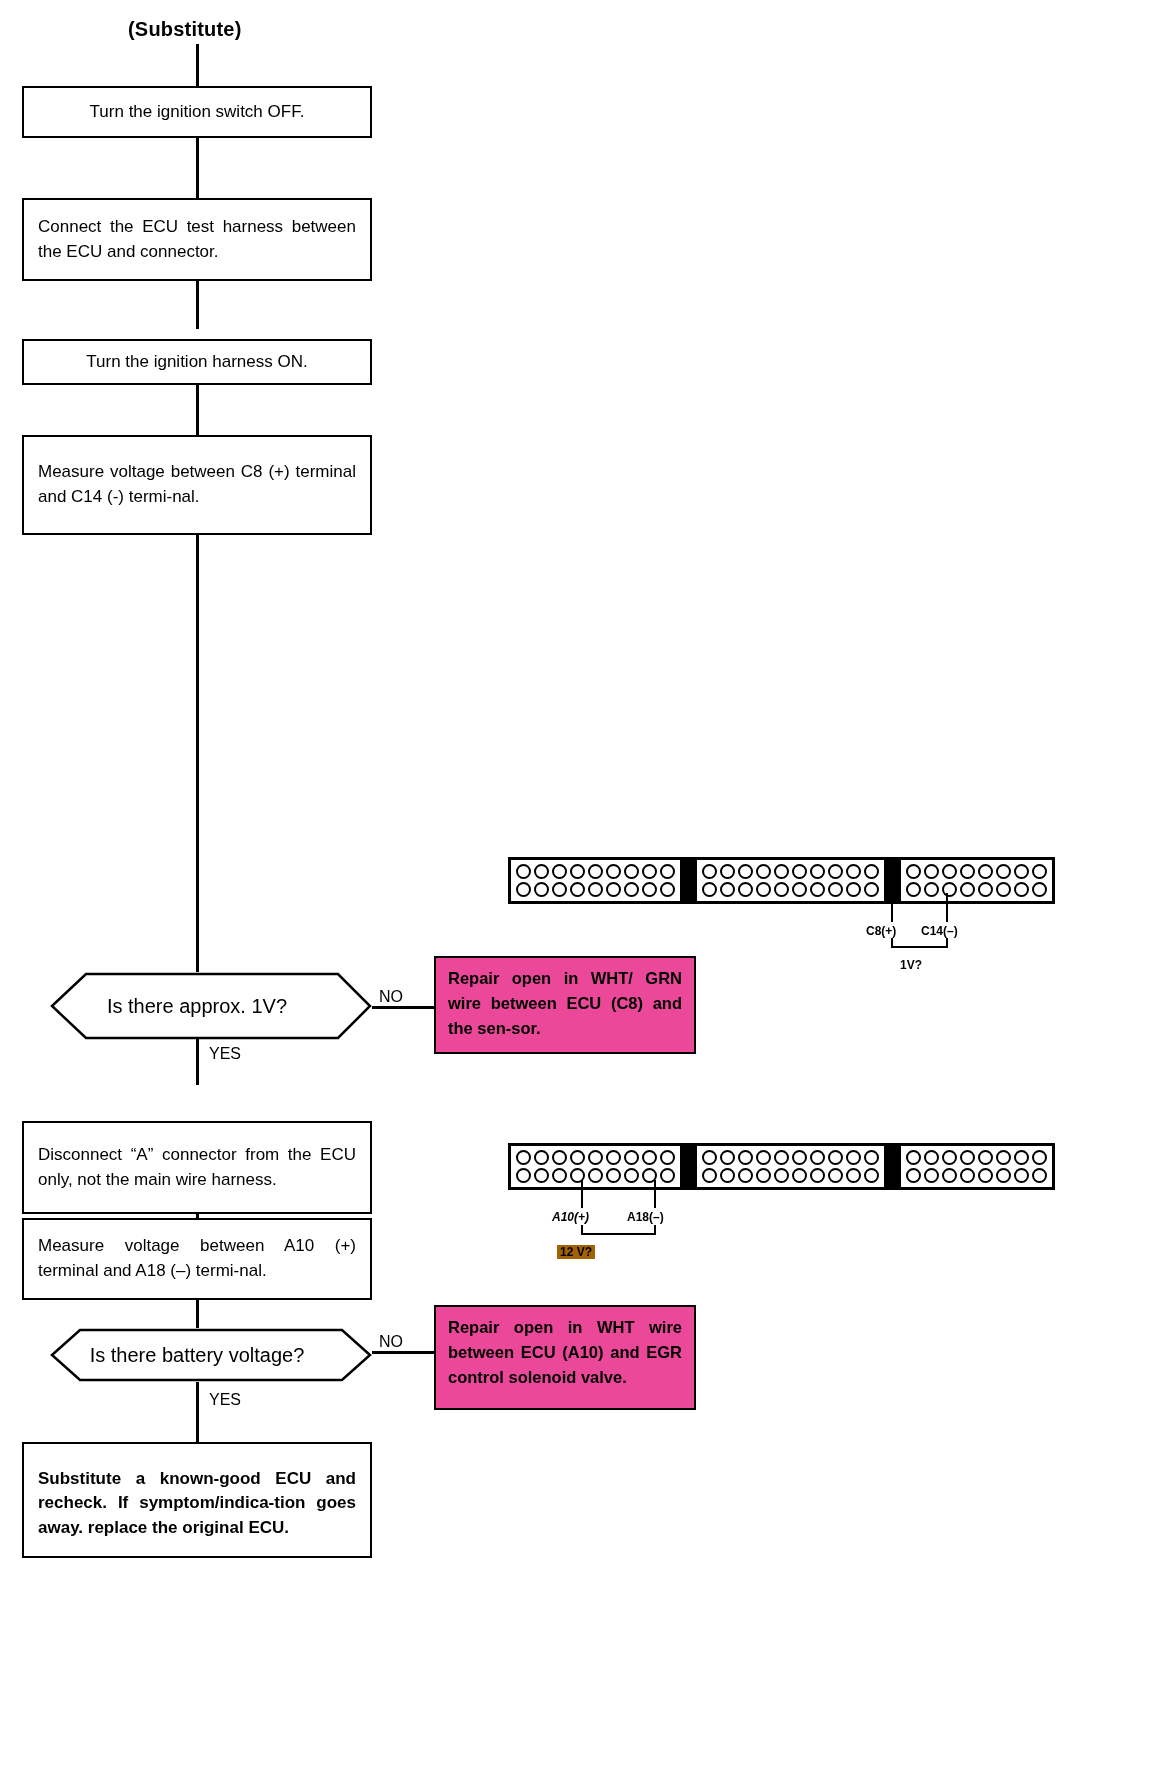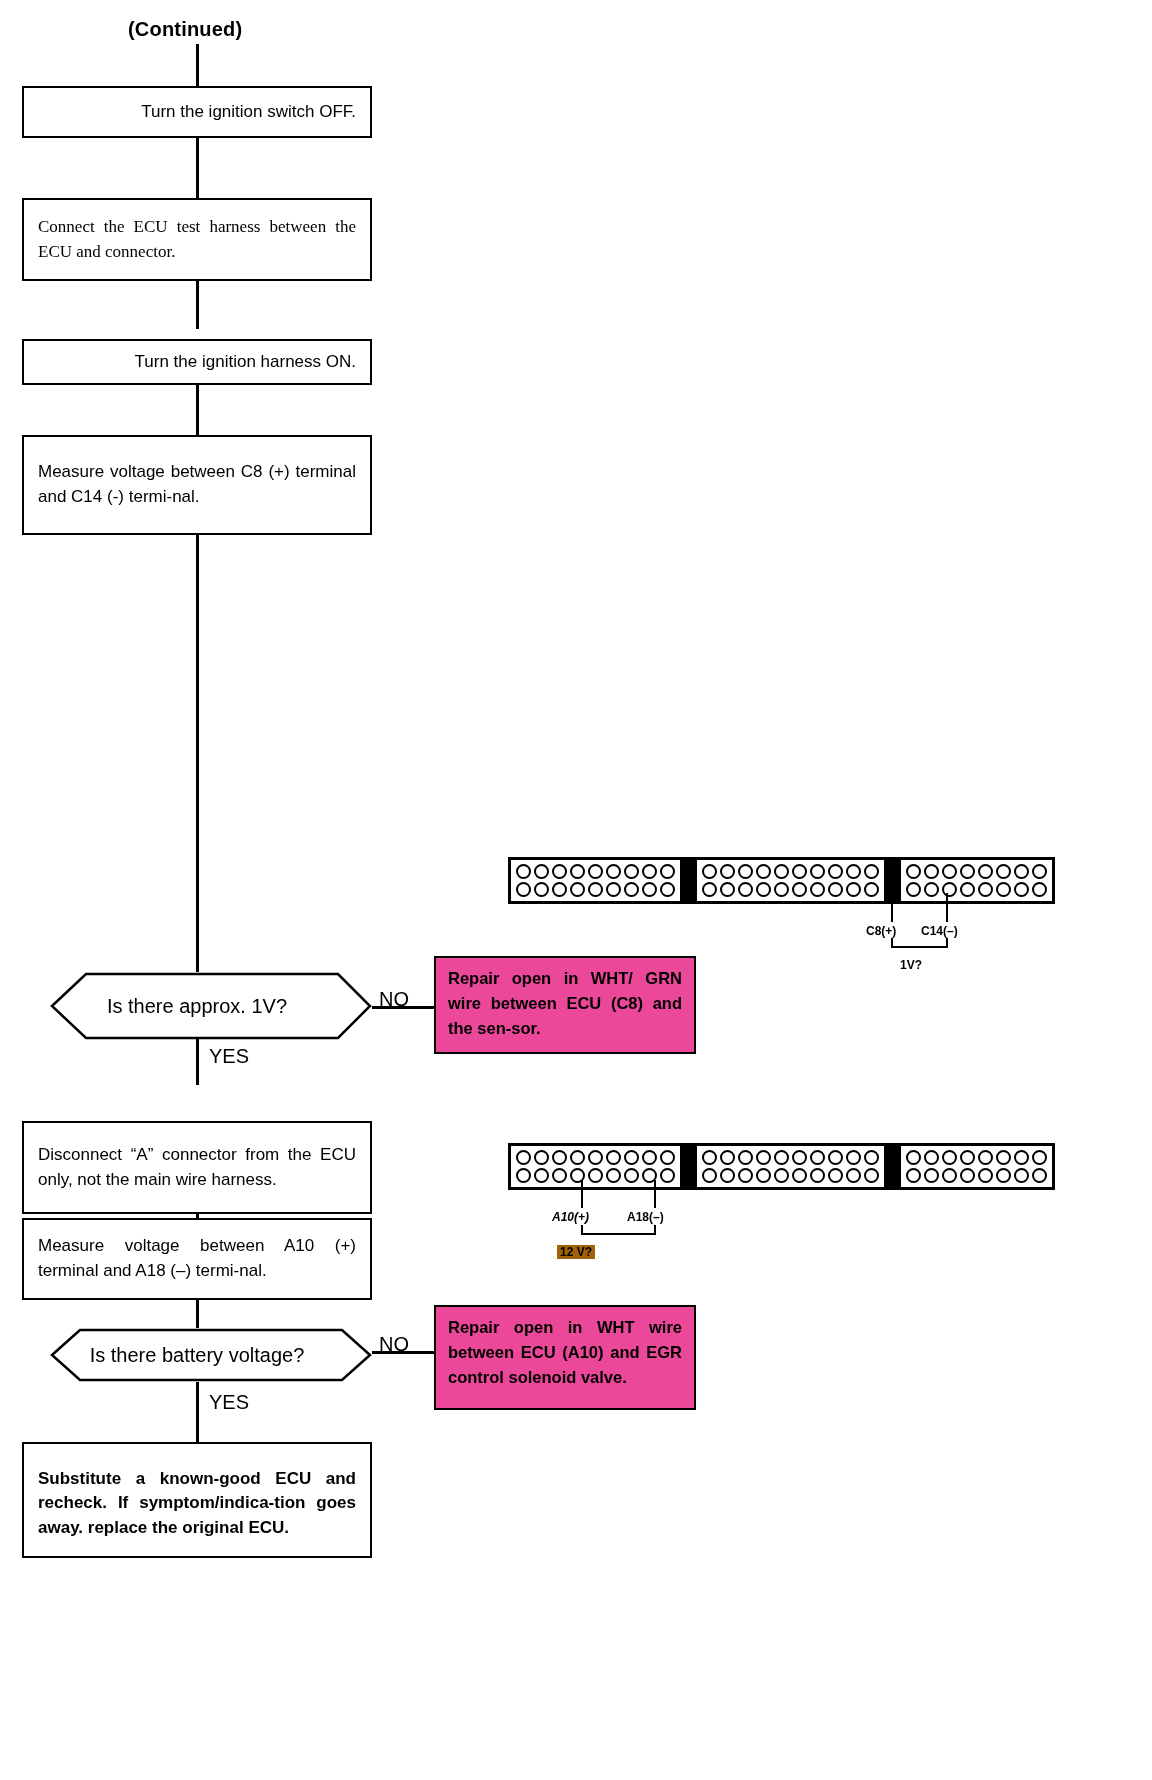--- a/index.html
+++ b/index.html
@@ -21,40 +21,40 @@
   .pbox{
     border:2.5px solid #000;background:#fff;
     box-sizing:border-box;
     display:flex;align-items:center;
     padding:6px 14px;
   }
   .pbox .txt{
     font-size:17px;line-height:1.45;
     width:100%;
   }
-  .pbox.center .txt{text-align:right;}
+  .pbox.center .txt{text-align:center;}
   .pbox.just .txt{text-align:justify;text-align-last:left;}
 
   
   .dia{
     position:absolute;
   }
   .dia svg{display:block;}
   .dia .dtxt{
     position:absolute;left:0;top:0;width:100%;height:100%;
     display:flex;align-items:center;justify-content:center;
     font-size:20px;
     text-align:center;
   }
 
   
   .vline{background:#000;width:2.5px;}
   .hline{background:#000;height:2.5px;}
 
-  .lbl{font-size:20px;}
+  .lbl{font-size:16px;}
 
   
   .abox{
     border:2.5px solid #000;background:#ec4899;box-sizing:border-box;
     padding:8px 12px;
   }
   .abox .txt{
     font-size:16.5px;font-weight:bold;line-height:1.5;
     text-align:justify;text-align-last:left;
   }
@@ -75,40 +75,40 @@
   }
   .gap{width:11px;background:#000;}
 
   .callout{position:absolute;font-size:12px;font-weight:bold;white-space:nowrap;}
   .leader{position:absolute;background:#000;width:2px;}
   .brk{position:absolute;font-size:12px;font-weight:bold;white-space:nowrap;margin-top:20px;}
 </style>
 </head>
 <body>
 
-<div class="abs continued">(Continued)</div>
+<div class="abs continued">(Substitute)</div>
 
 <div class="abs vline" style="left:196px;top:44px;height:42px;"></div>
 <div class="abs vline" style="left:196px;top:138px;height:60px;"></div>
 <div class="abs vline" style="left:196px;top:281px;height:48px;"></div>
 <div class="abs vline" style="left:196px;top:385px;height:50px;"></div>
 <div class="abs vline" style="left:196px;top:535px;height:437px;"></div>
 <div class="abs vline" style="left:196px;top:1037px;height:48px;"></div>
 <div class="abs vline" style="left:196px;top:1178px;height:40px;"></div>
 <div class="abs vline" style="left:196px;top:1300px;height:28px;"></div>
 <div class="abs vline" style="left:196px;top:1382px;height:60px;"></div>
 
 <div class="abs hline" style="left:372px;top:1006px;width:62px;"></div>
 <div class="abs hline" style="left:372px;top:1351px;width:62px;"></div>
 
 <div class="abs pbox center" style="left:22px;top:86px;width:350px;height:52px;">
   <div class="txt">Turn the ignition switch OFF.</div>
 </div>
 
-<div class="abs pbox just" style="left:22px;top:198px;width:350px;height:83px;font-family:Liberation Serif, serif;">
+<div class="abs pbox just" style="left:22px;top:198px;width:350px;height:83px;">
   <div class="txt">Connect the ECU test harness between the ECU and connector.</div>
 </div>
 
 <div class="abs pbox center" style="left:22px;top:339px;width:350px;height:46px;">
   <div class="txt">Turn the ignition harness ON.</div>
 </div>
 
 <div class="abs pbox just" style="left:22px;top:435px;width:350px;height:100px;">
   <div class="txt">Measure voltage between C8 (+) terminal and C14 (-) termi-nal.</div>
 </div>

